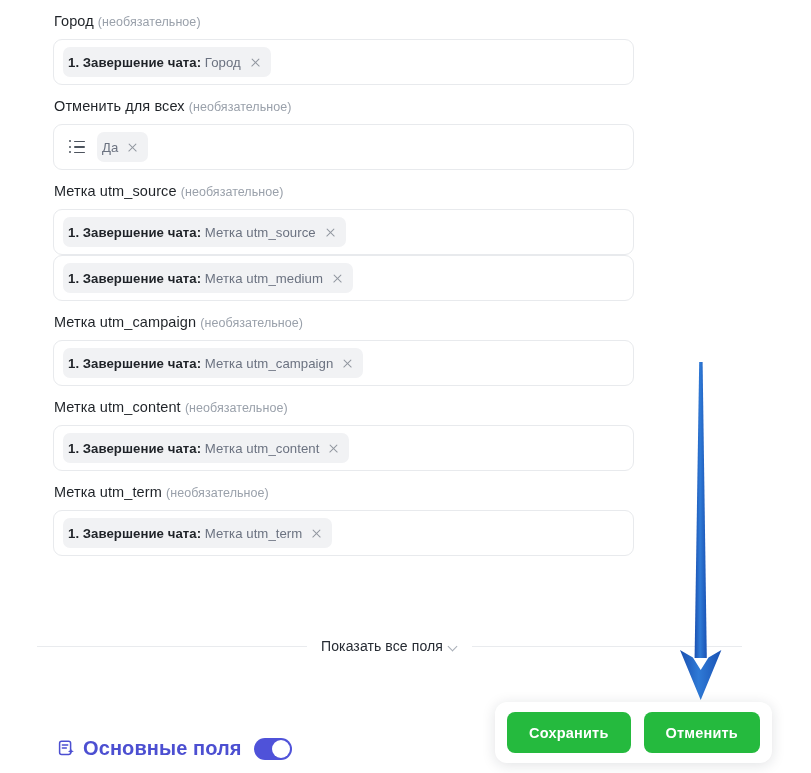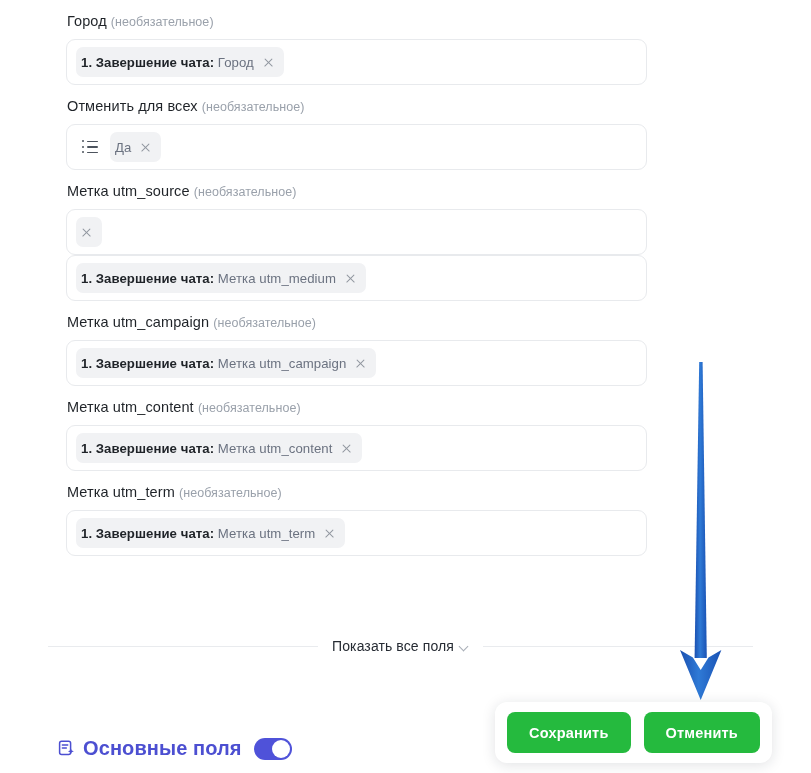--- a/index.html
+++ b/index.html
@@ -16,21 +16,20 @@
     height: 773px;
     overflow: hidden;
     background: #ffffff;
   }
 
   
   .form-area {
     position: absolute;
     left: 0; top: 0;
     width: 687px;
-    margin-left: 13px;
   }
   .field-group {
     padding: 0 53px;
   }
   .field-label {
     font-size: 14.5px;
     color: #1f2328;
     line-height: 18px;
     padding: 12px 0 8px 1px;
     letter-spacing: 0.1px;
@@ -112,21 +111,21 @@
     background: #4d545e;
     border-radius: 50%;
   }
   .list-icon b:nth-child(4) { top: -0.2px; }
   .list-icon b:nth-child(5) { top: 5.3px; }
   .list-icon b:nth-child(6) { top: 10.8px; }
 
   
   .showall-row {
     position: absolute;
-    left: 48px;
+    left: 37px;
     top: 638px;
     width: 705px;
     display: flex;
     align-items: center;
     gap: 14px;
   }
   .showall-row .rule {
     flex: 1 1 auto;
     height: 1px;
     background: #e9ebee;
@@ -274,20 +273,21 @@
       </div>
     </div>
 
     <div class="field-group">
       <div class="field-label">
         <span>Метка utm_source</span>
         <span class="opt">(необязательное)</span>
       </div>
       <div class="field-box">
         <span class="chip">
+          <span class="chip-text"><b>1. Завершение чата:</b> <span>Метка utm_source</span></span>
           <span class="chip-x"></span>
         </span>
       </div>
     </div>
 
     <div class="field-group">
       <div class="field-box">
         <span class="chip">
           <span class="chip-text"><b>1. Завершение чата:</b> <span>Метка utm_medium</span></span>
           <span class="chip-x"></span>

